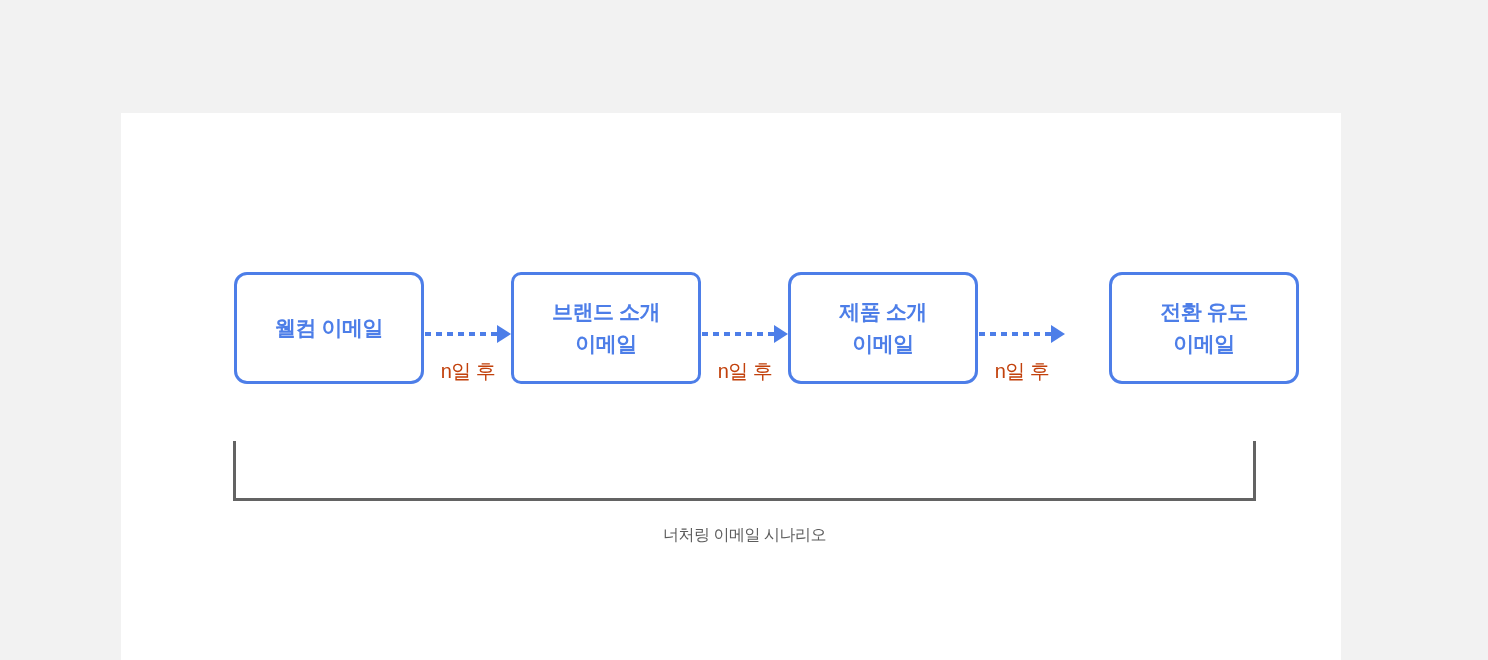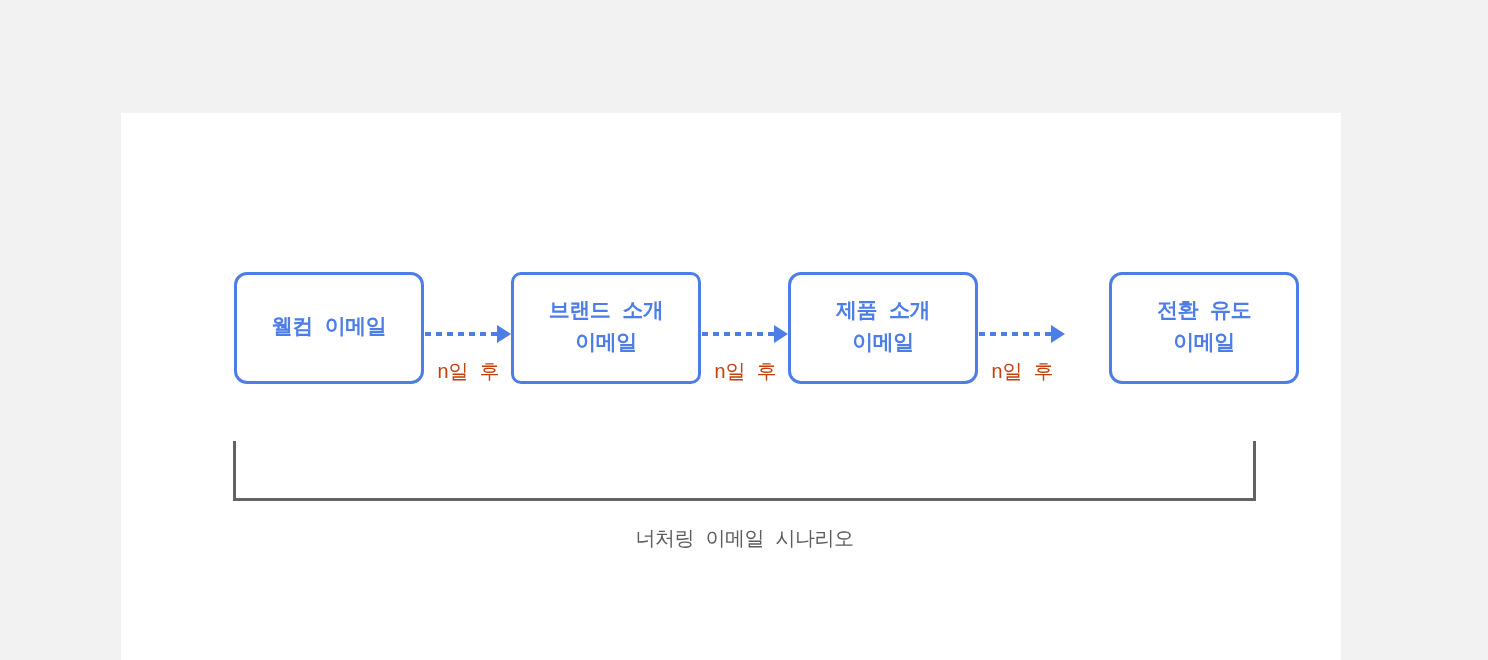--- a/index.html
+++ b/index.html
@@ -2,21 +2,21 @@
 <html><head>
 <meta charset="utf-8">
 <style>
   * { margin: 0; padding: 0; box-sizing: border-box; }
   html, body {
     width: 1488px; height: 660px;
     font-family: "Liberation Sans", "DejaVu Sans", sans-serif;
     background: #f2f2f2;
     overflow: hidden;
   }
-  .canvas { position: relative; width: 1488px; height: 592px; font-family: Liberation Mono, monospace; }
+  .canvas { position: relative; width: 1488px; height: 592px; }
   .card {
     position: absolute;
     left: 121px; top: 113px;
     width: 1220px; height: 547px;
     background: #ffffff;
   }
   .node {
     position: absolute;
     top: 159px;
     width: 190px; height: 112px;
@@ -82,21 +82,21 @@
     border-left: 3px solid #636363;
     border-right: 3px solid #636363;
     border-bottom: 3px solid #636363;
   }
   .caption {
     position: absolute;
     left: 112px; top: 412px;
     width: 1023px;
     text-align: center;
     color: #5c5c5c;
-    font-size: 20px;
+    font-size: 16px;
     letter-spacing: -0.5px;
   }
 </style>
 </head>
 <body>
 
 <div class="canvas">
   <div class="card">
 
     <div class="node node-0">

